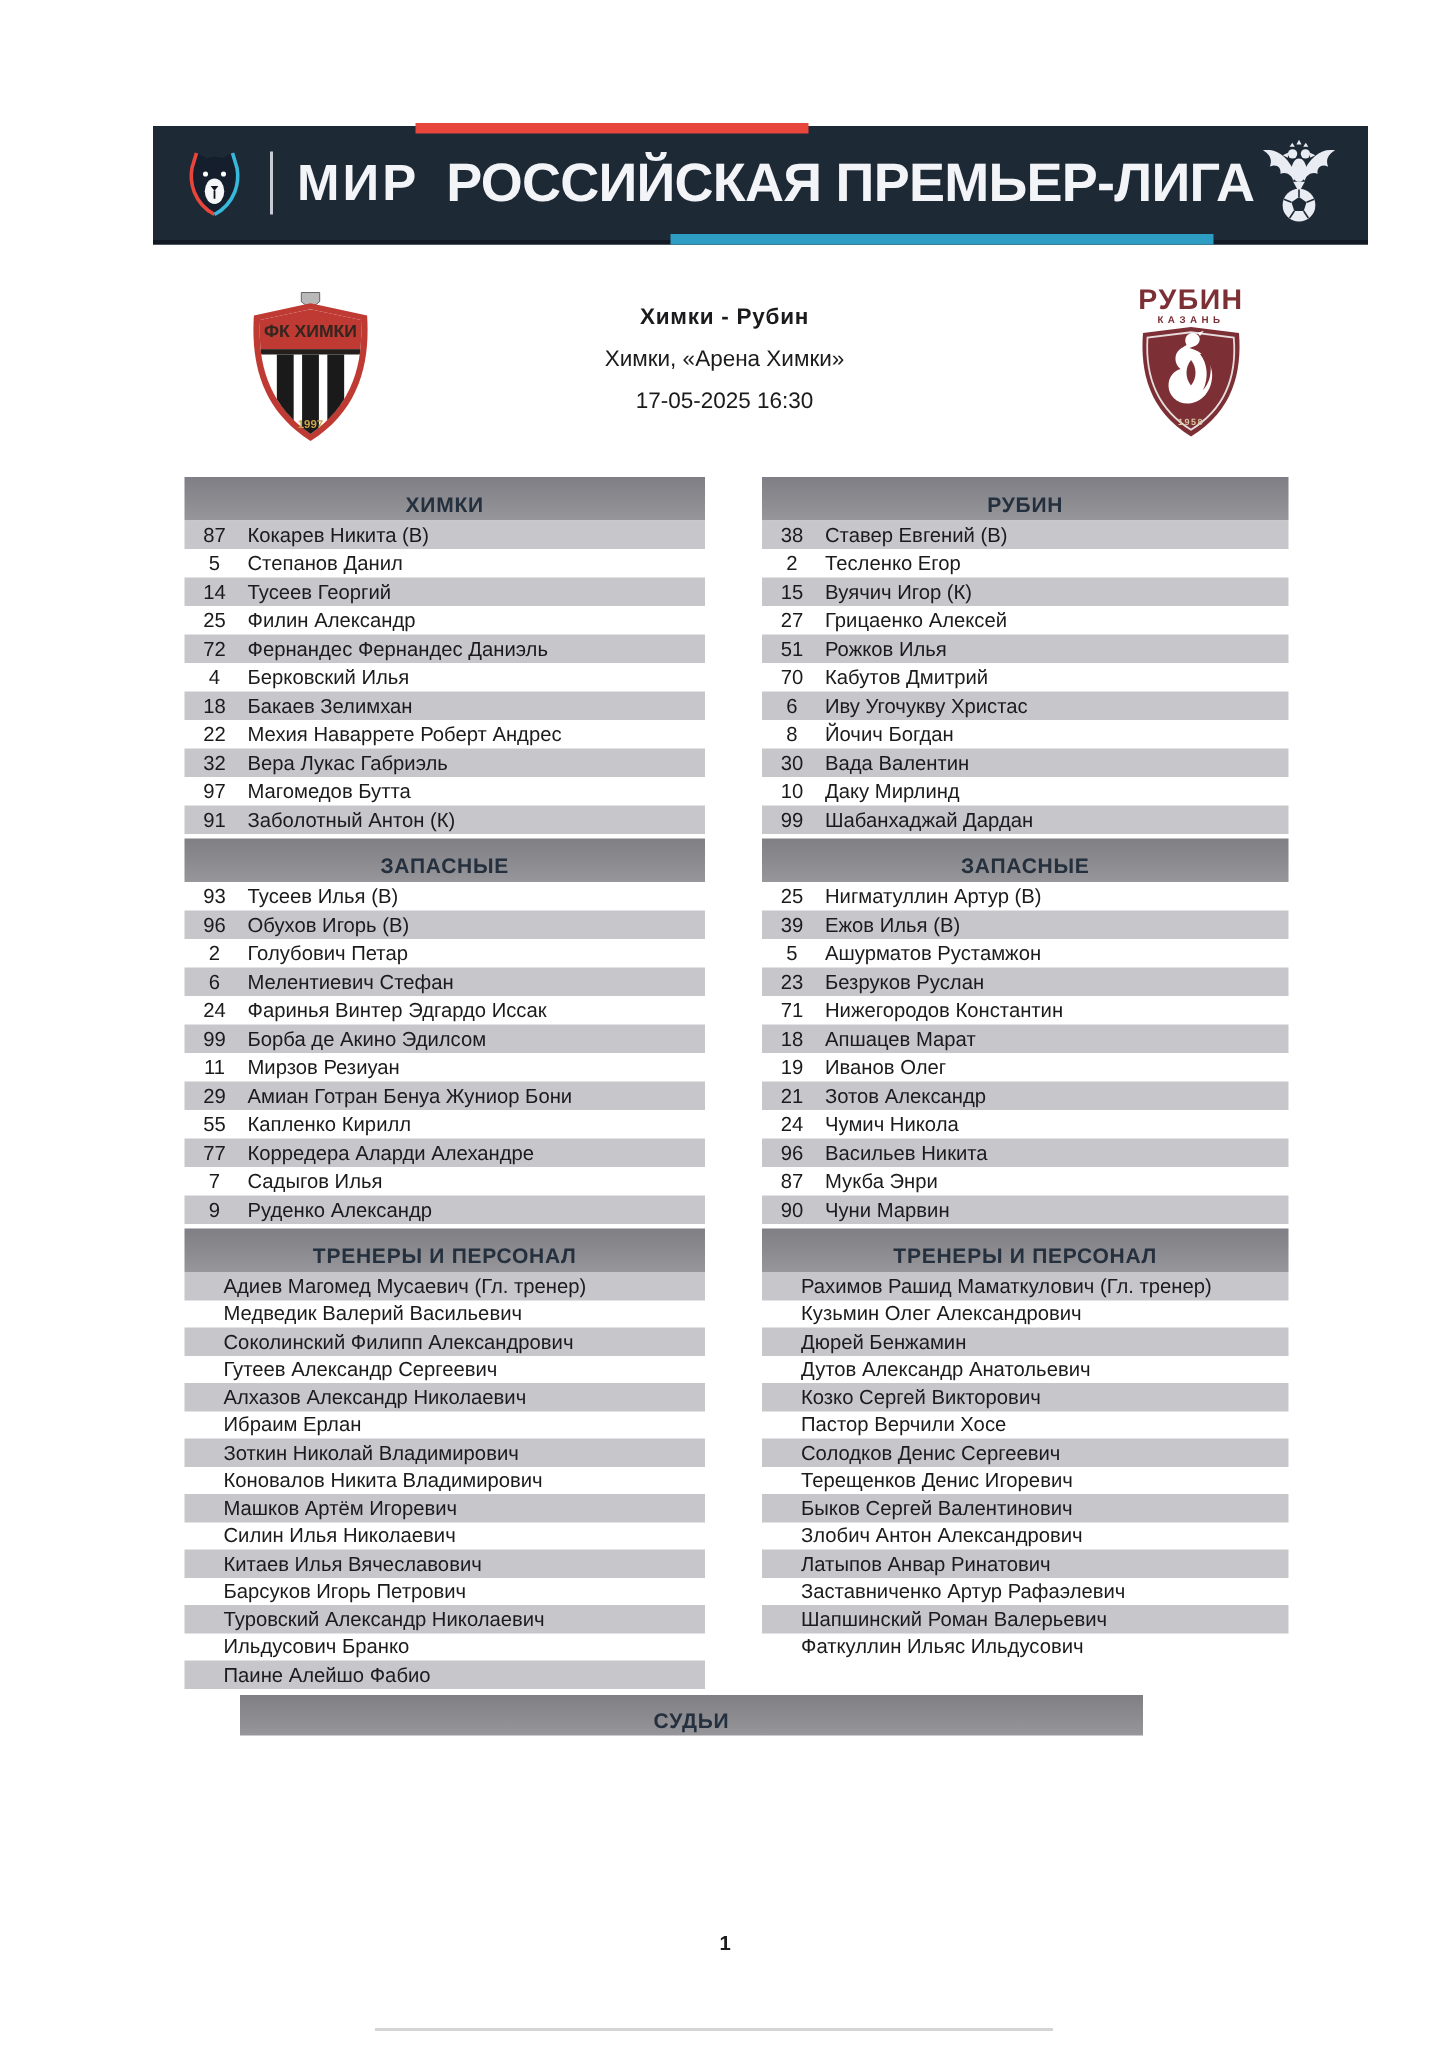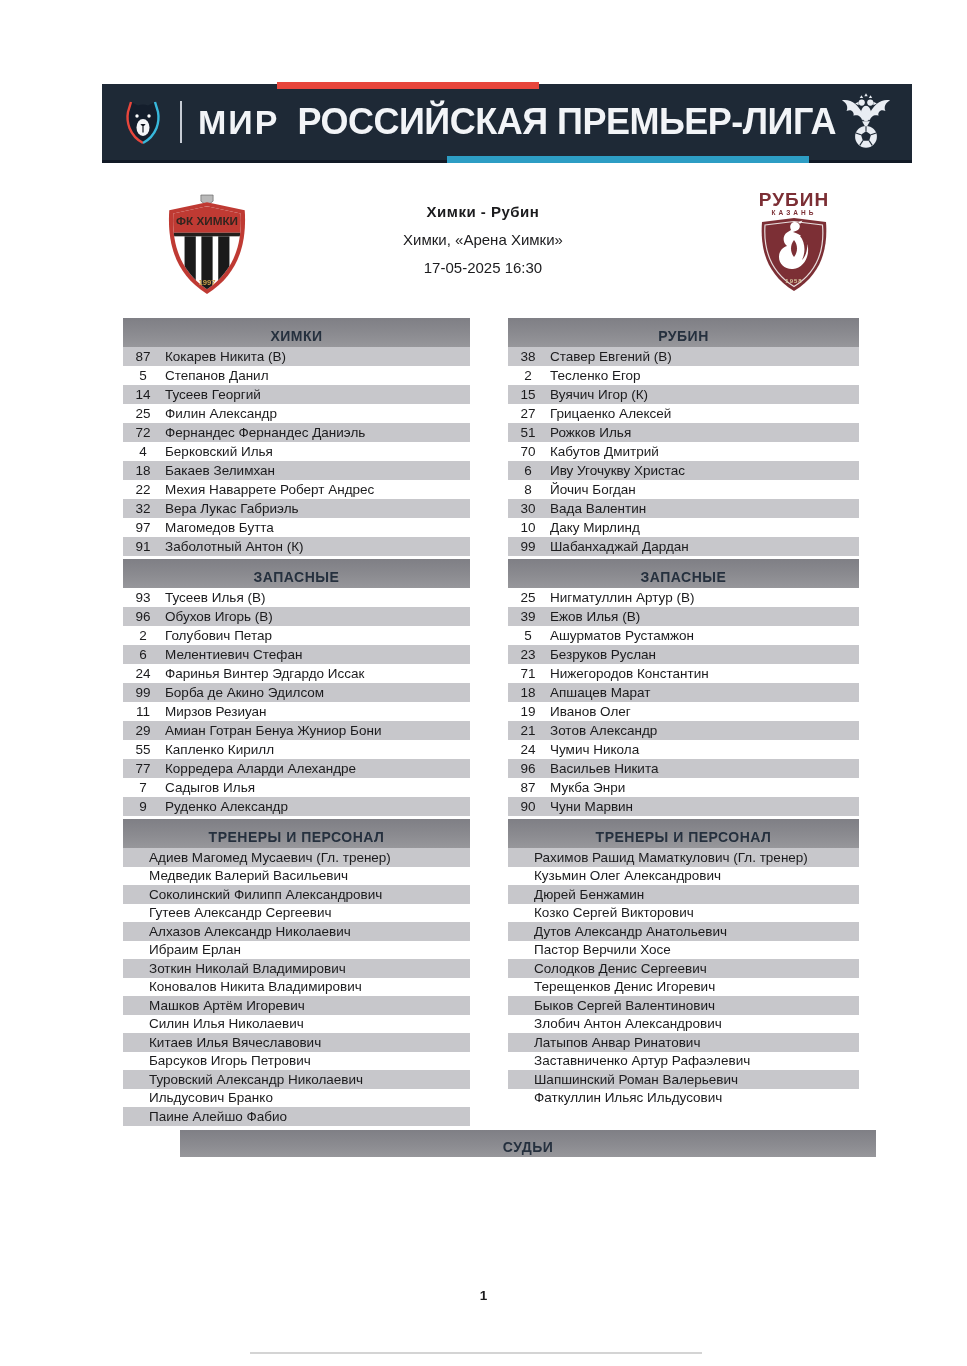--- a/index.html
+++ b/index.html
@@ -41,21 +41,21 @@
     color:#25303e;font-size:14px;font-weight:700;letter-spacing:0.5px;
     display:flex;align-items:center;justify-content:center;padding-top:7px;
   }
   .row{height:19px;display:flex;align-items:center;font-size:13.5px;white-space:nowrap;overflow:hidden;}
   .rows.staff .row{height:18.5px;padding-left:24px;}
   .rows.alt-odd  .row:nth-child(odd){background:var(--row_gray,#c7c7cb);}
   .rows.alt-even .row:nth-child(even){background:var(--row_gray,#c7c7cb);}
   .num{width:40px;text-align:center;flex:none;}
   .pname{padding-left:2px;}
   
-  .referees{position:absolute;left:160px;top:1130px;width:696px;margin-left:20px;}
+  .referees{position:absolute;left:160px;top:1130px;width:602px;}
   .ref-header{
     height:27px;box-sizing:border-box;
     background:linear-gradient(180deg,#7f7f85 0%,var(--header_gray,#8b8b90) 55%,#97979b 100%);
     color:#25303e;font-size:14px;font-weight:700;letter-spacing:0.5px;
     display:flex;align-items:center;justify-content:center;padding-top:6px;
   }
   .ref-lines{margin-top:6px;}
   .ref-line{font-size:13.5px;line-height:18.4px;text-align:center;white-space:nowrap;}
   
   .page-number{position:absolute;left:0;top:1288px;width:100%;text-align:center;font-size:13.5px;font-weight:700;}
@@ -408,24 +408,24 @@
           <div class="row">
           <span class="pname">Рахимов Рашид Маматкулович (Гл. тренер)</span>
         </div>
           <div class="row">
           <span class="pname">Кузьмин Олег Александрович</span>
         </div>
           <div class="row">
           <span class="pname">Дюрей Бенжамин</span>
         </div>
           <div class="row">
+          <span class="pname">Дутов Александр Анатольевич</span>
+        </div>
+          <div class="row">
           <span class="pname">Козко Сергей Викторович</span>
-        </div>
-          <div class="row">
-          <span class="pname">Дутов Александр Анатольевич</span>
         </div>
           <div class="row">
           <span class="pname">Пастор Верчили Хосе</span>
         </div>
           <div class="row">
           <span class="pname">Солодков Денис Сергеевич</span>
         </div>
           <div class="row">
           <span class="pname">Терещенков Денис Игоревич</span>
         </div>

